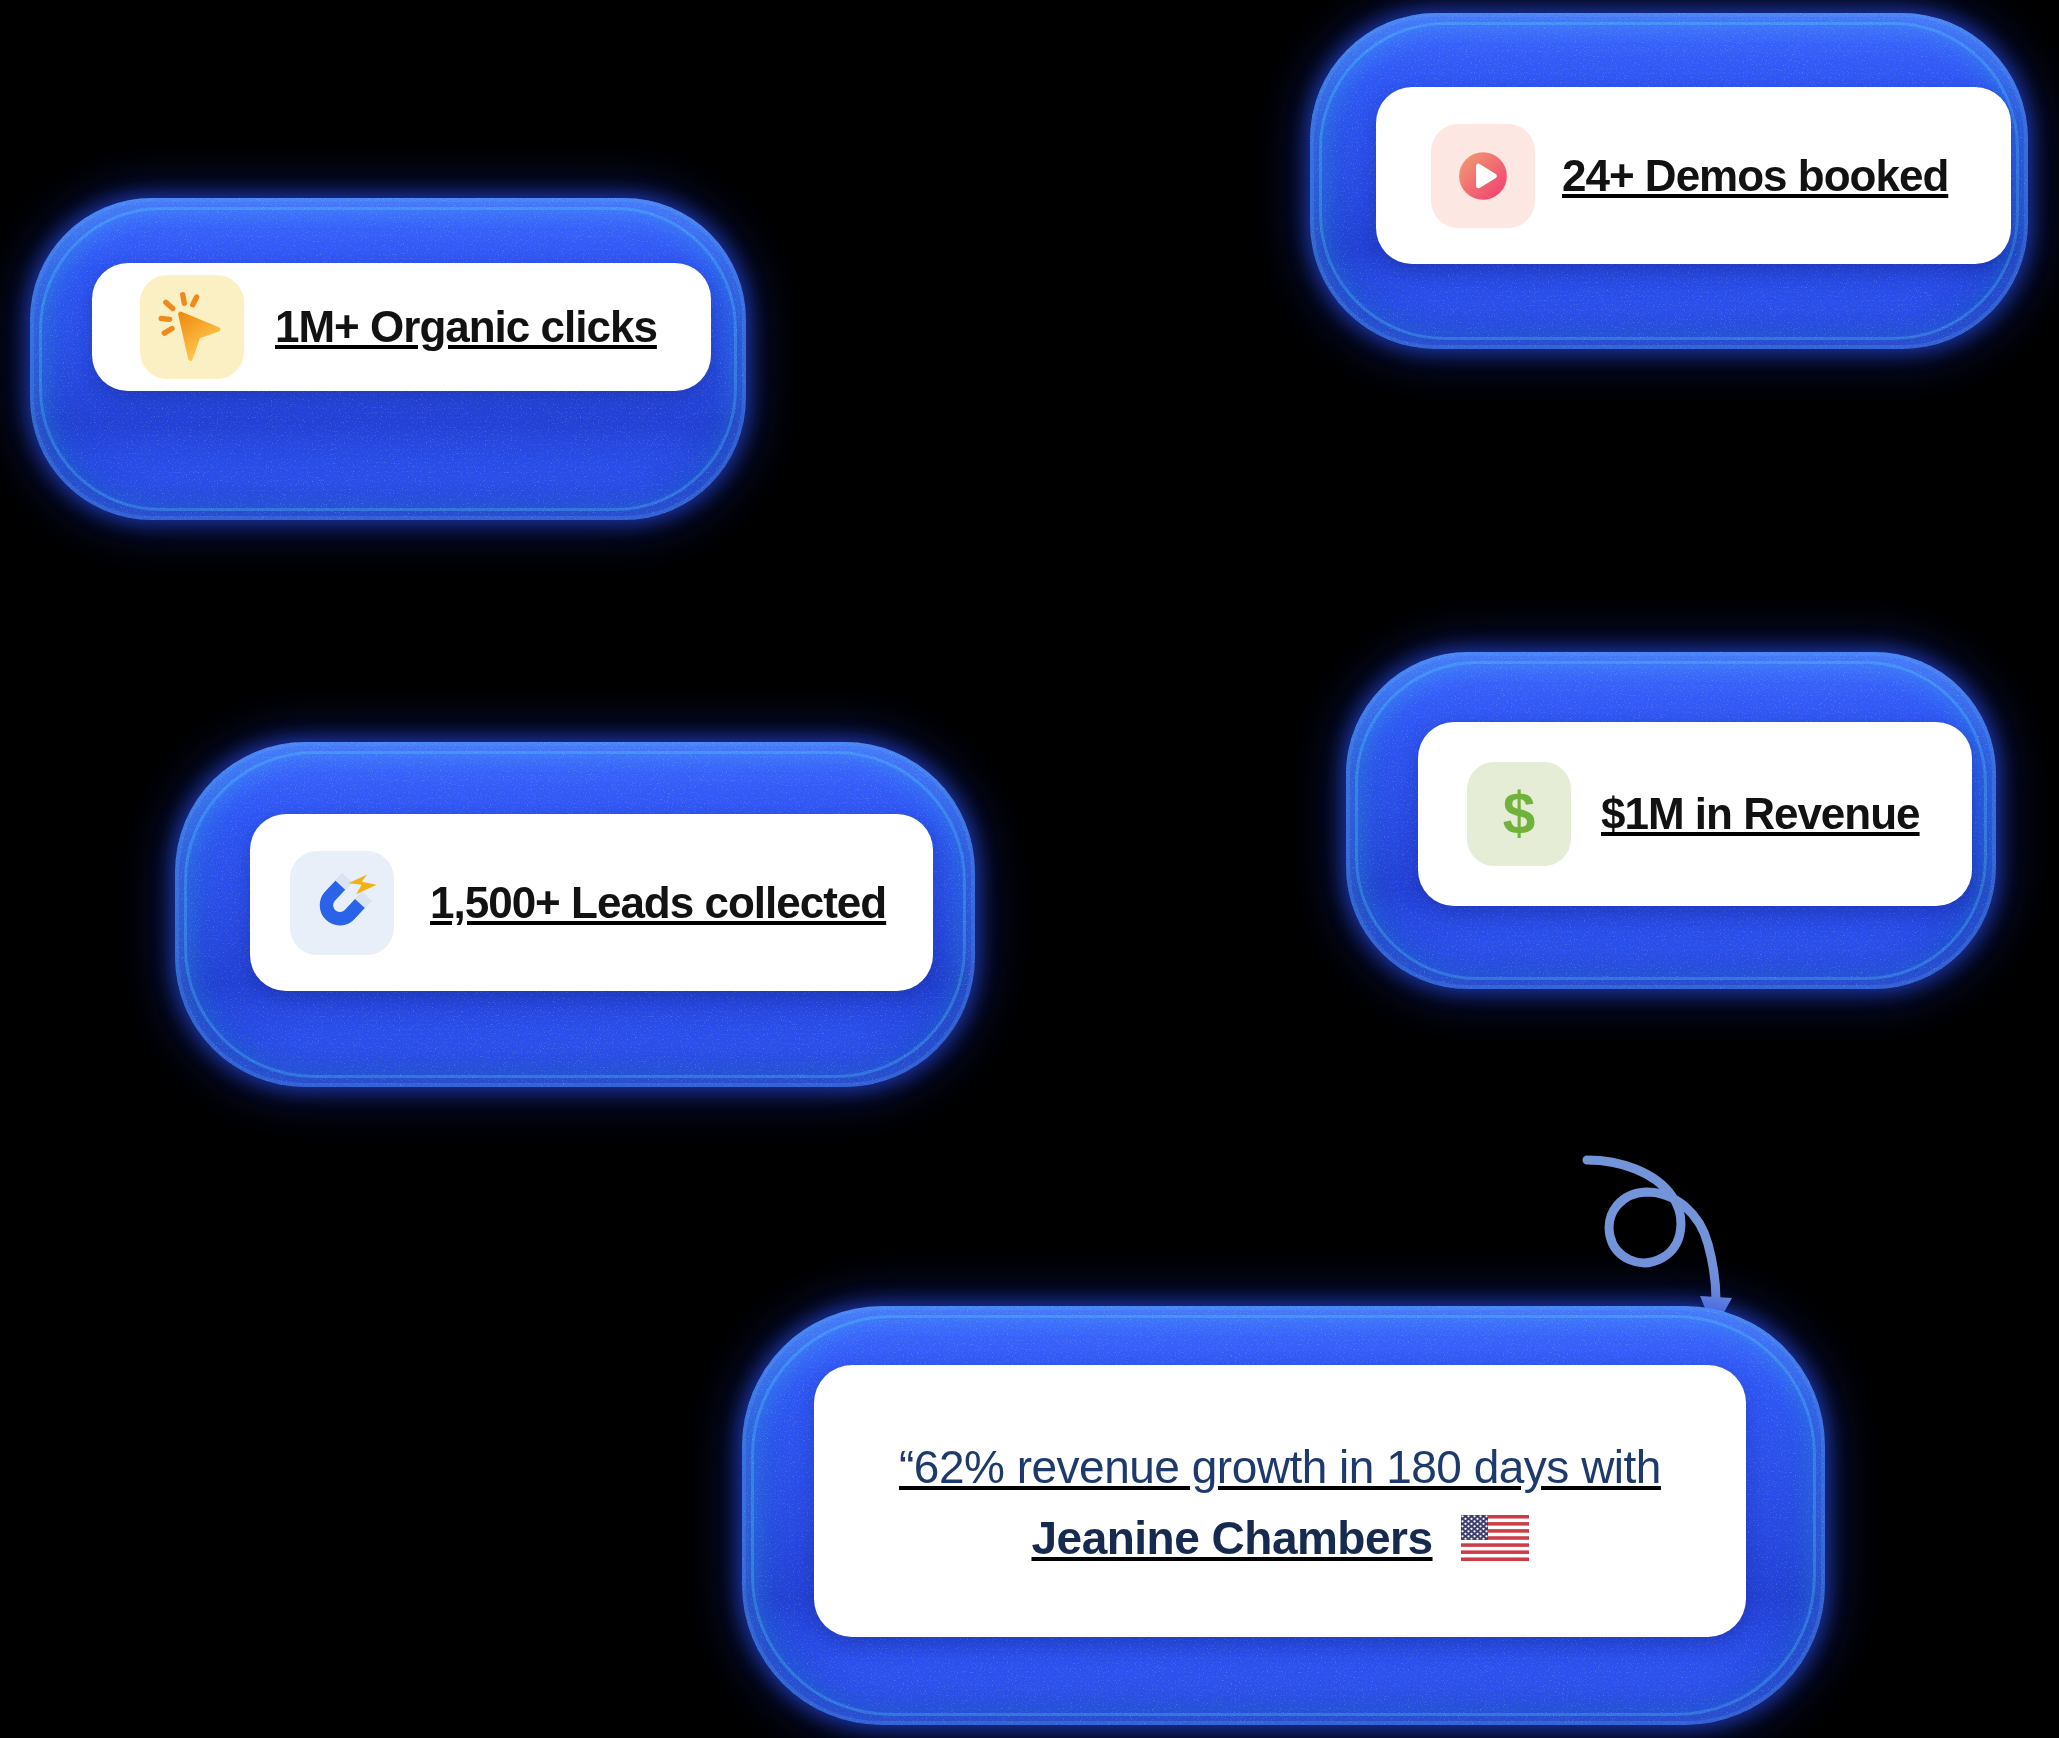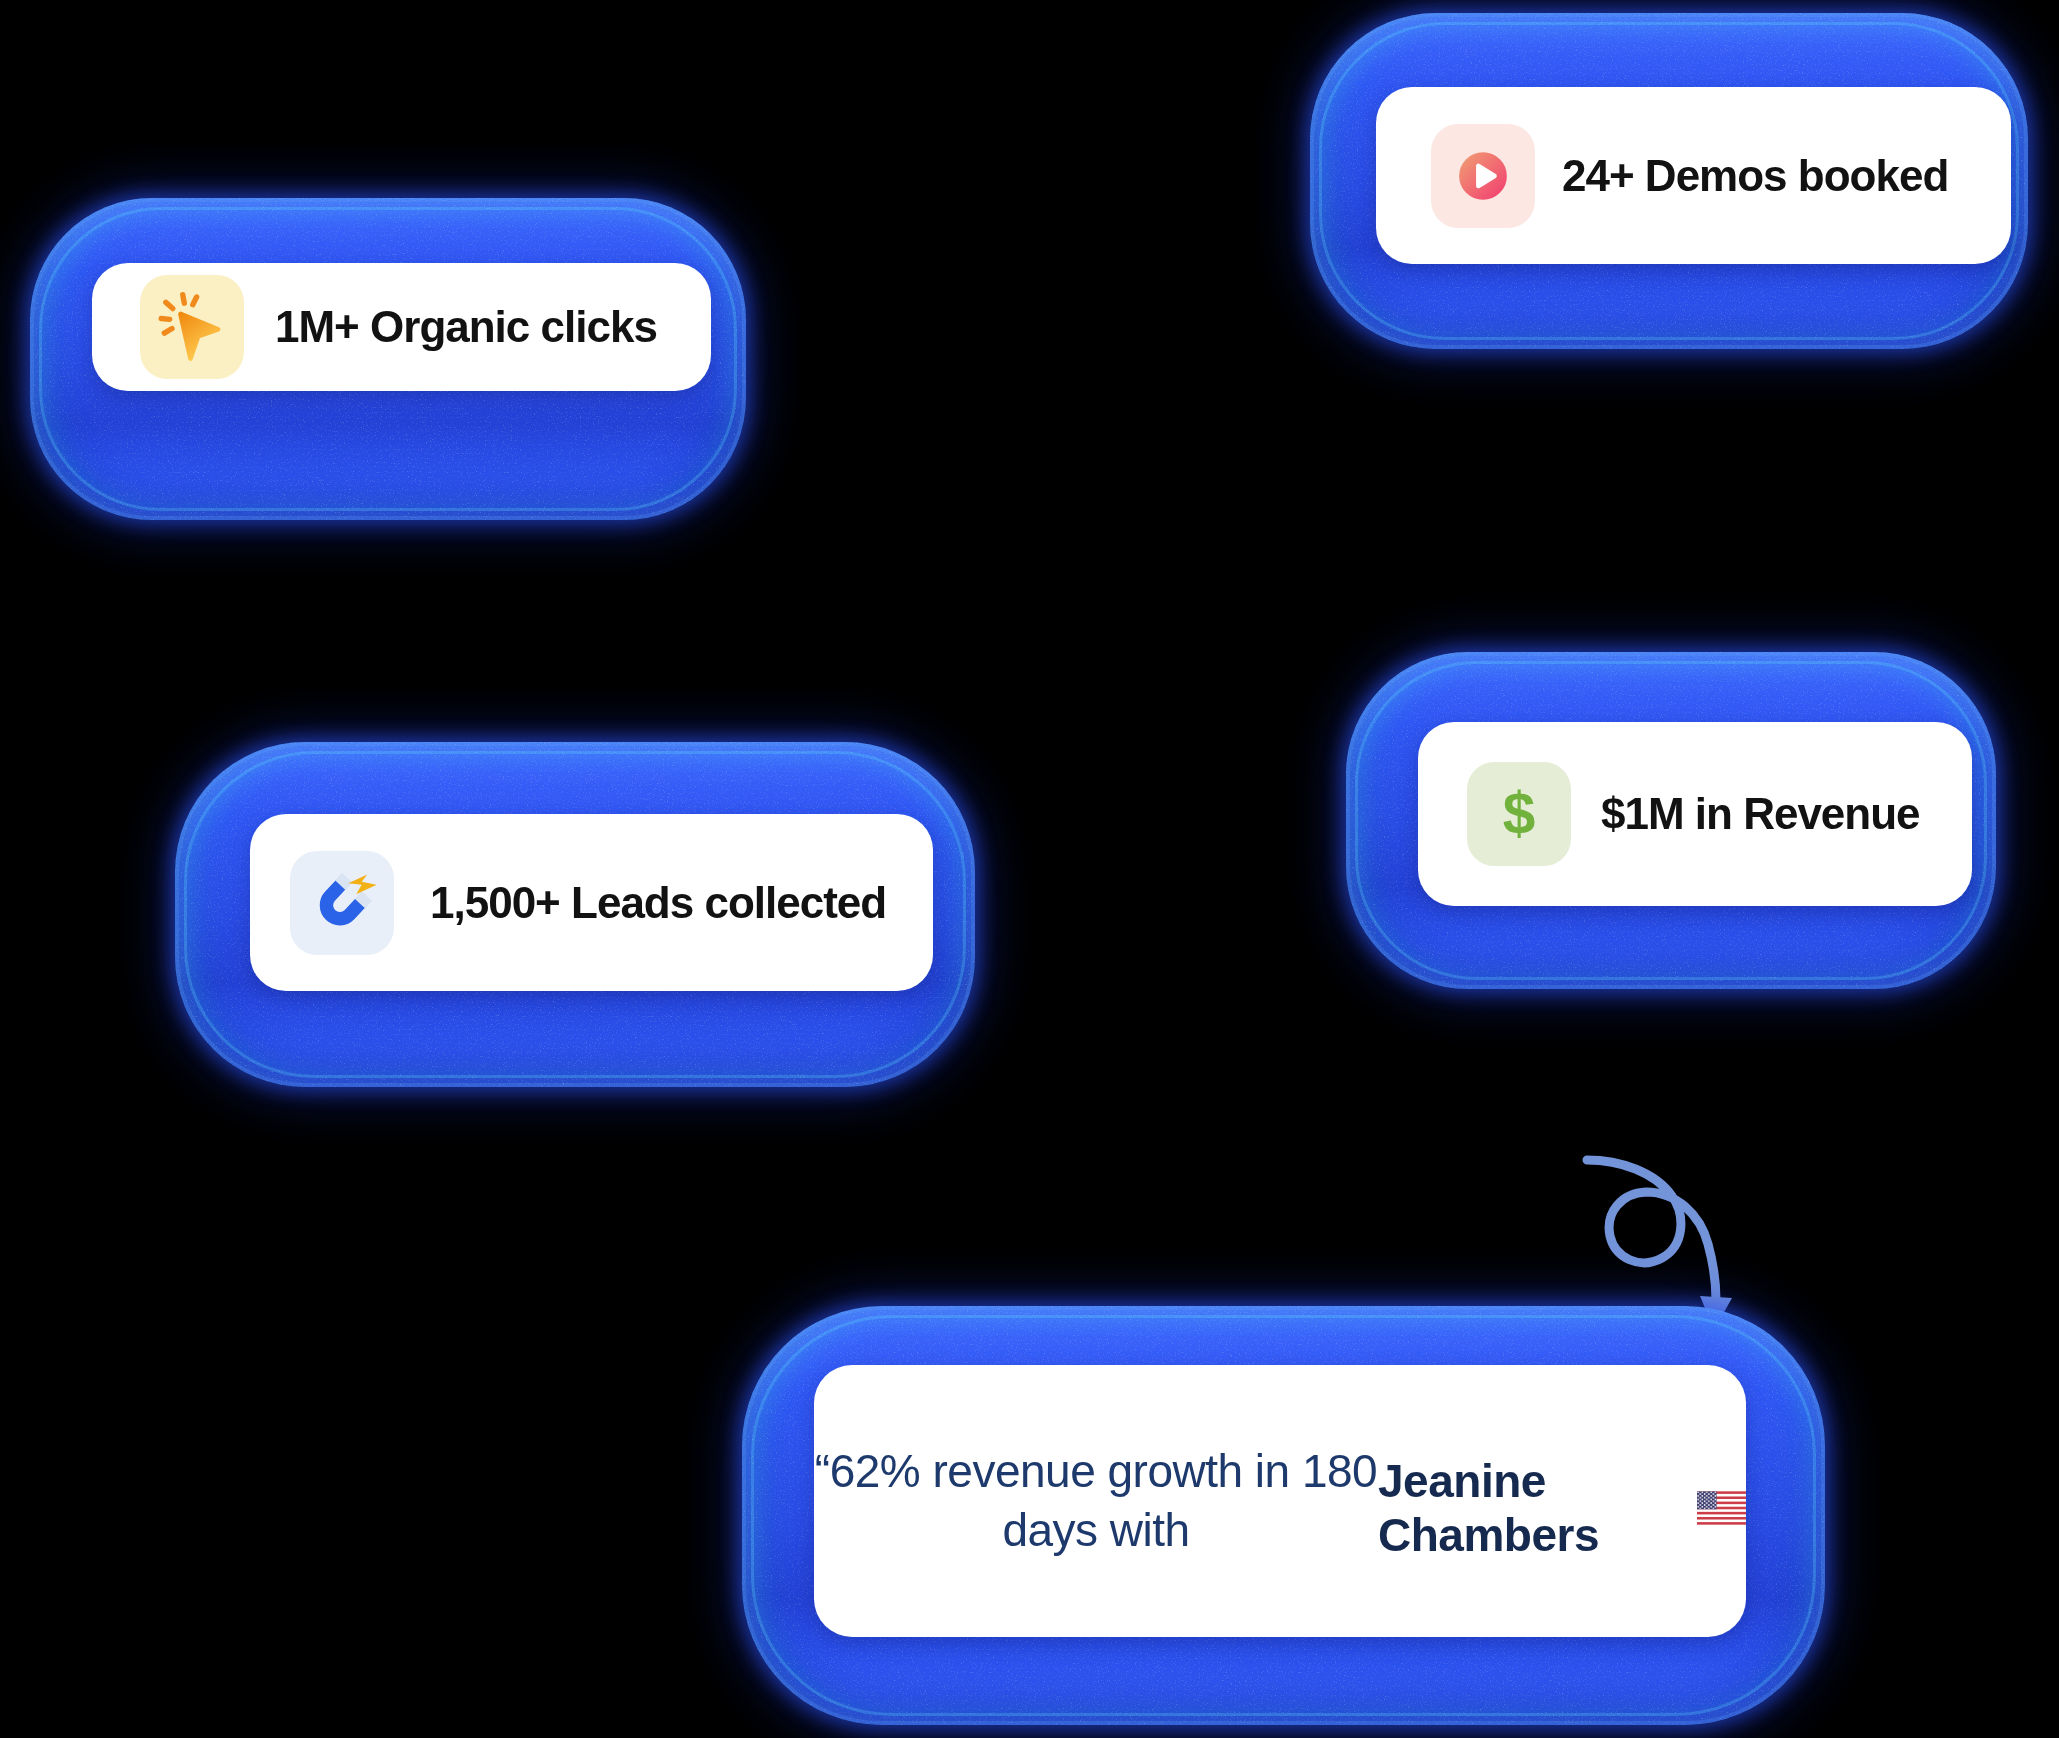--- a/index.html
+++ b/index.html
@@ -22,27 +22,27 @@
   .grain{position:absolute;inset:0;width:100%;height:100%;display:block;pointer-events:none;}
 
   .c1{left:30px;top:198px;width:716px;height:322px;border-radius:122px;}
   .c2{left:1310px;top:13px;width:718px;height:336px;border-radius:126px;}
   .c3{left:175px;top:742px;width:800px;height:345px;border-radius:130px;}
   .c4{left:1346px;top:652px;width:650px;height:337px;border-radius:122px;}
   .c5{left:742px;top:1306px;width:1083px;height:419px;border-radius:140px;}
 
   
   .white{position:absolute;background:#fff;border-radius:36px;display:flex;align-items:center;
-         box-shadow:0 6px 18px rgba(10,20,90,.25);}
+         box-shadow:0 6px 18px rgba(10,20,90,.25);text-decoration:underline;}
   .w1{left:62px;top:65px;width:571px;height:128px;padding-left:48px;gap:31px;}
   .w2{left:66px;top:74px;width:580px;height:177px;padding-left:55px;gap:27px;}
   .w3{left:75px;top:72px;width:643px;height:177px;padding-left:40px;gap:36px;}
   .w4{left:72px;top:70px;width:505px;height:184px;padding-left:49px;gap:30px;}
   .w5{left:72px;top:59px;width:932px;height:272px;border-radius:38px;
-      flex-direction:row;justify-content:center;align-items:center;}
+      flex-direction:column;justify-content:center;align-items:center;}
 
   .iconbox{flex:0 0 auto;width:104px;height:104px;border-radius:27px;
            display:flex;align-items:center;justify-content:center;}
   .bg-yellow{background:#FBF0C3;}
   .bg-pink{background:#FCE7E2;}
   .bg-blue{background:#E8EFF9;}
   .bg-green{background:#E5EDD7;}
 
   .stat-label{font-size:44px;font-weight:700;color:#121212;letter-spacing:-1px;white-space:nowrap;}
 

